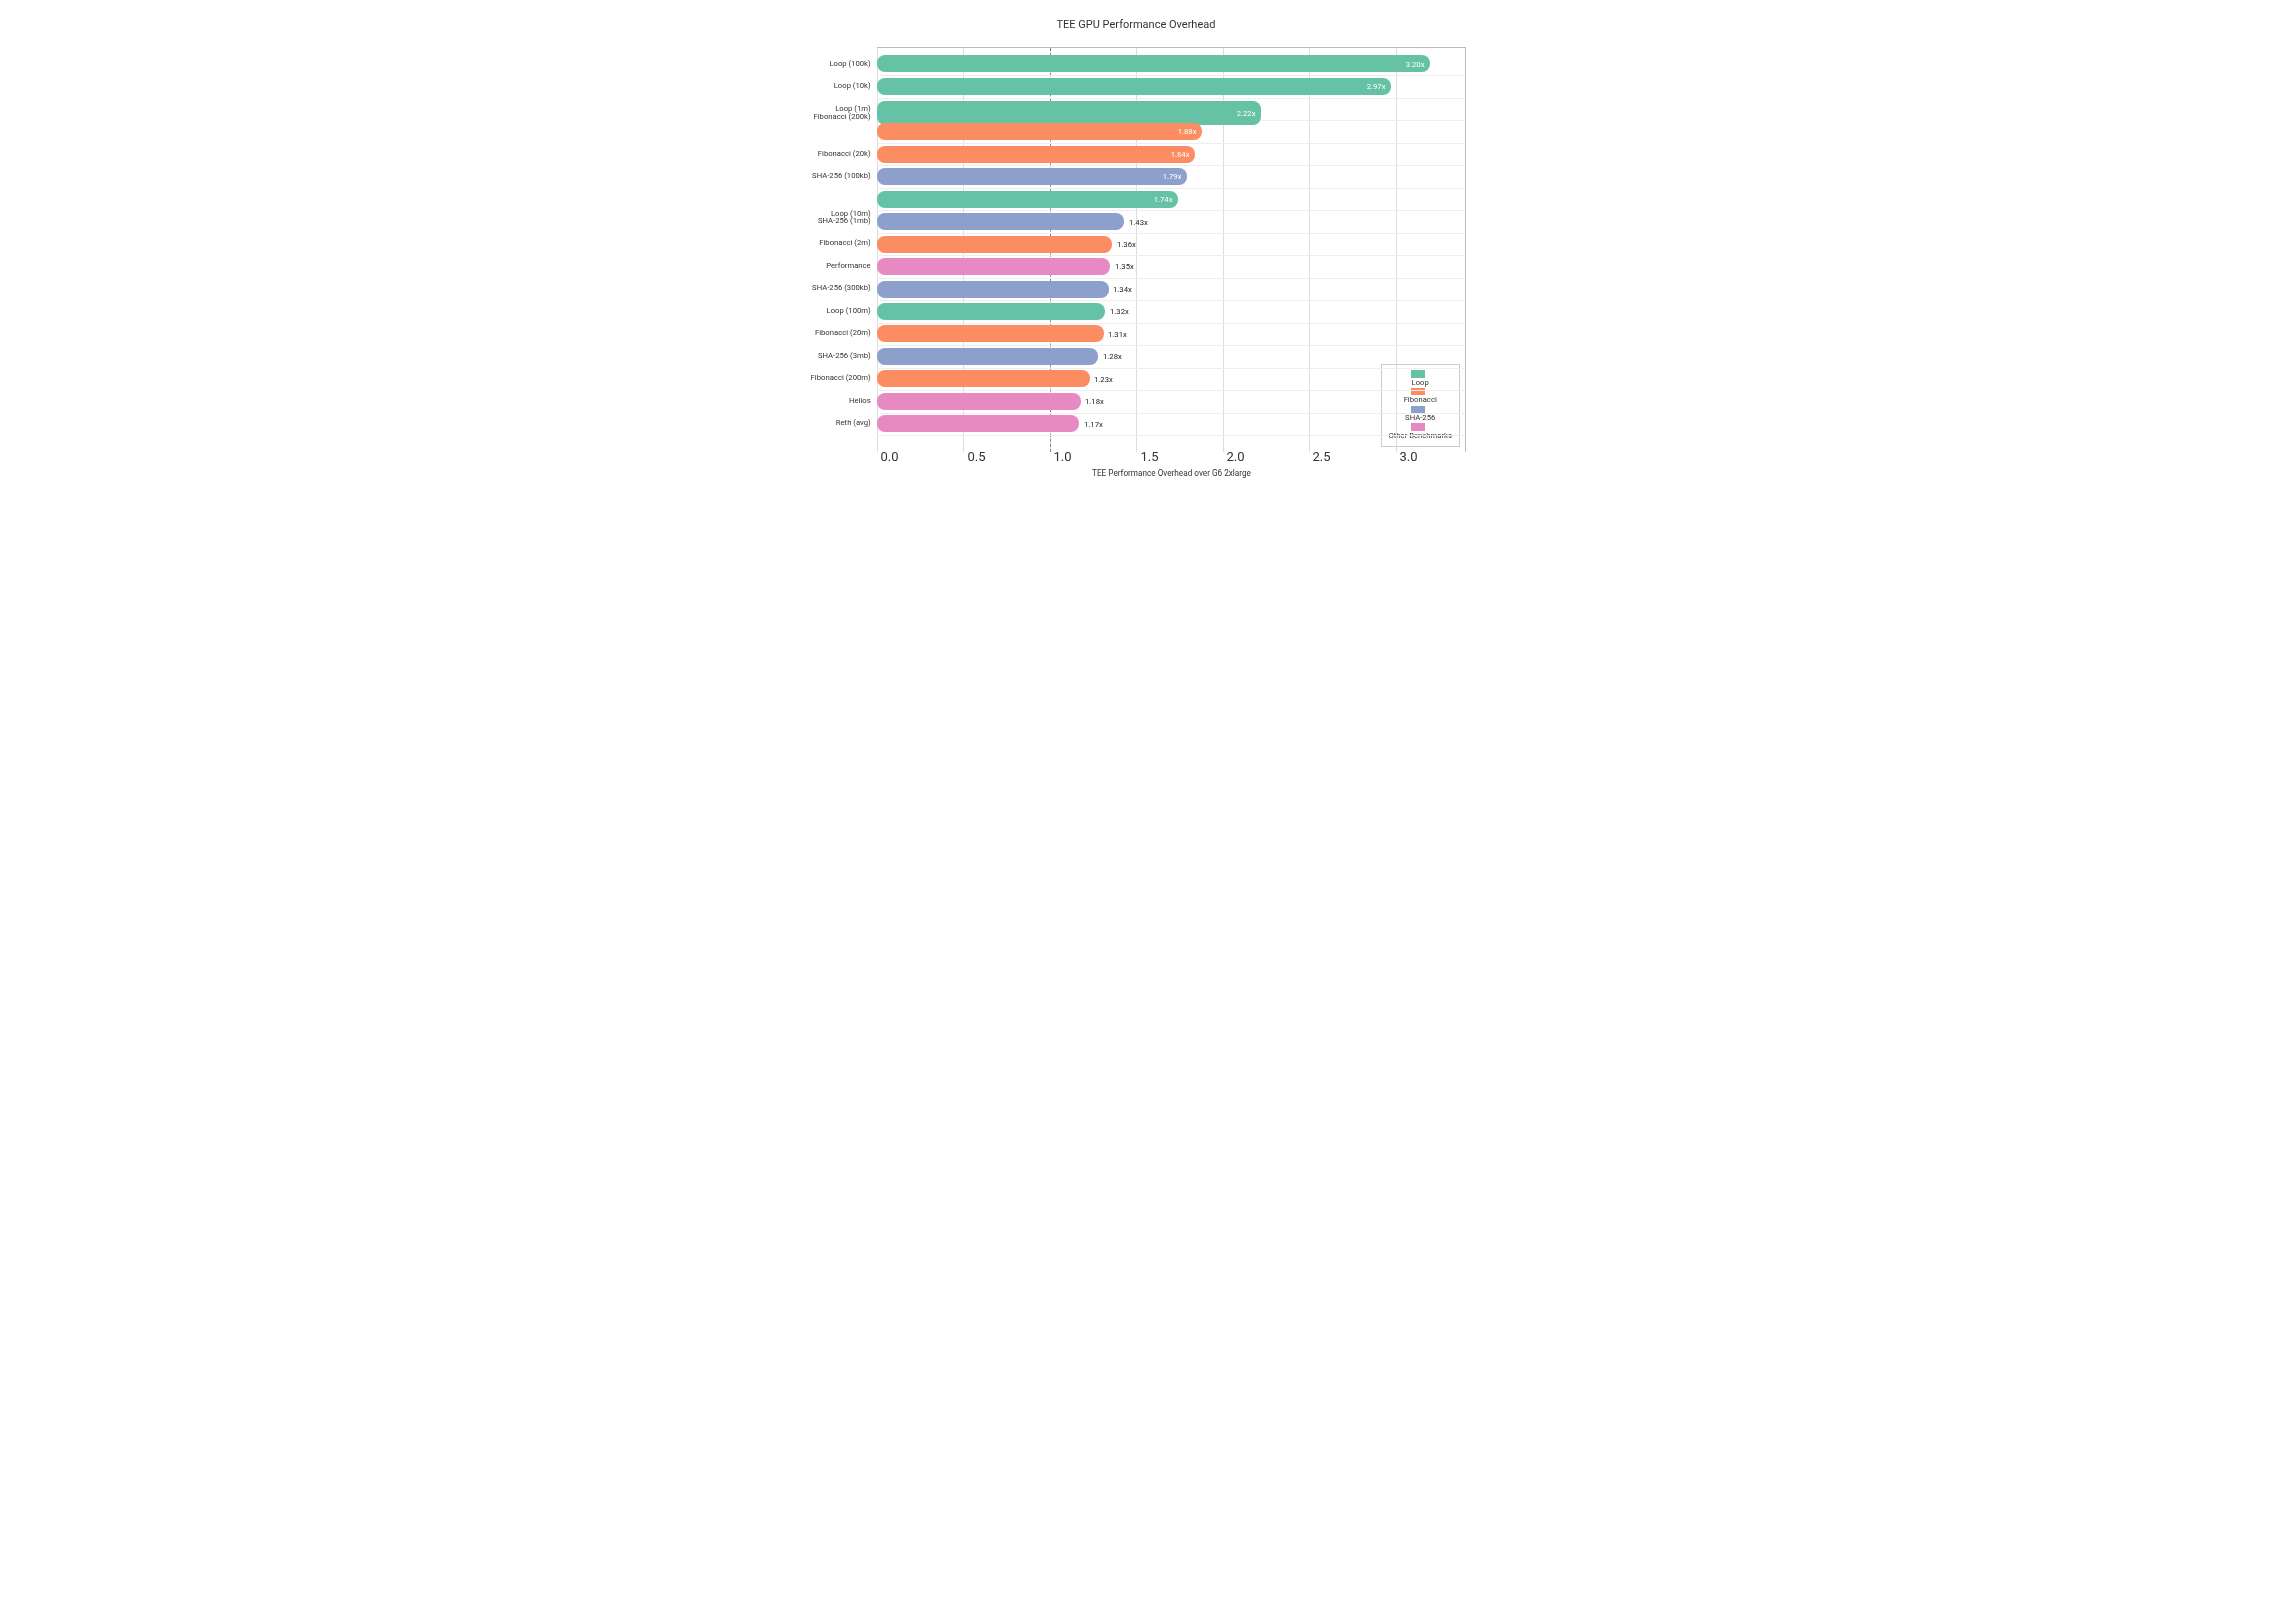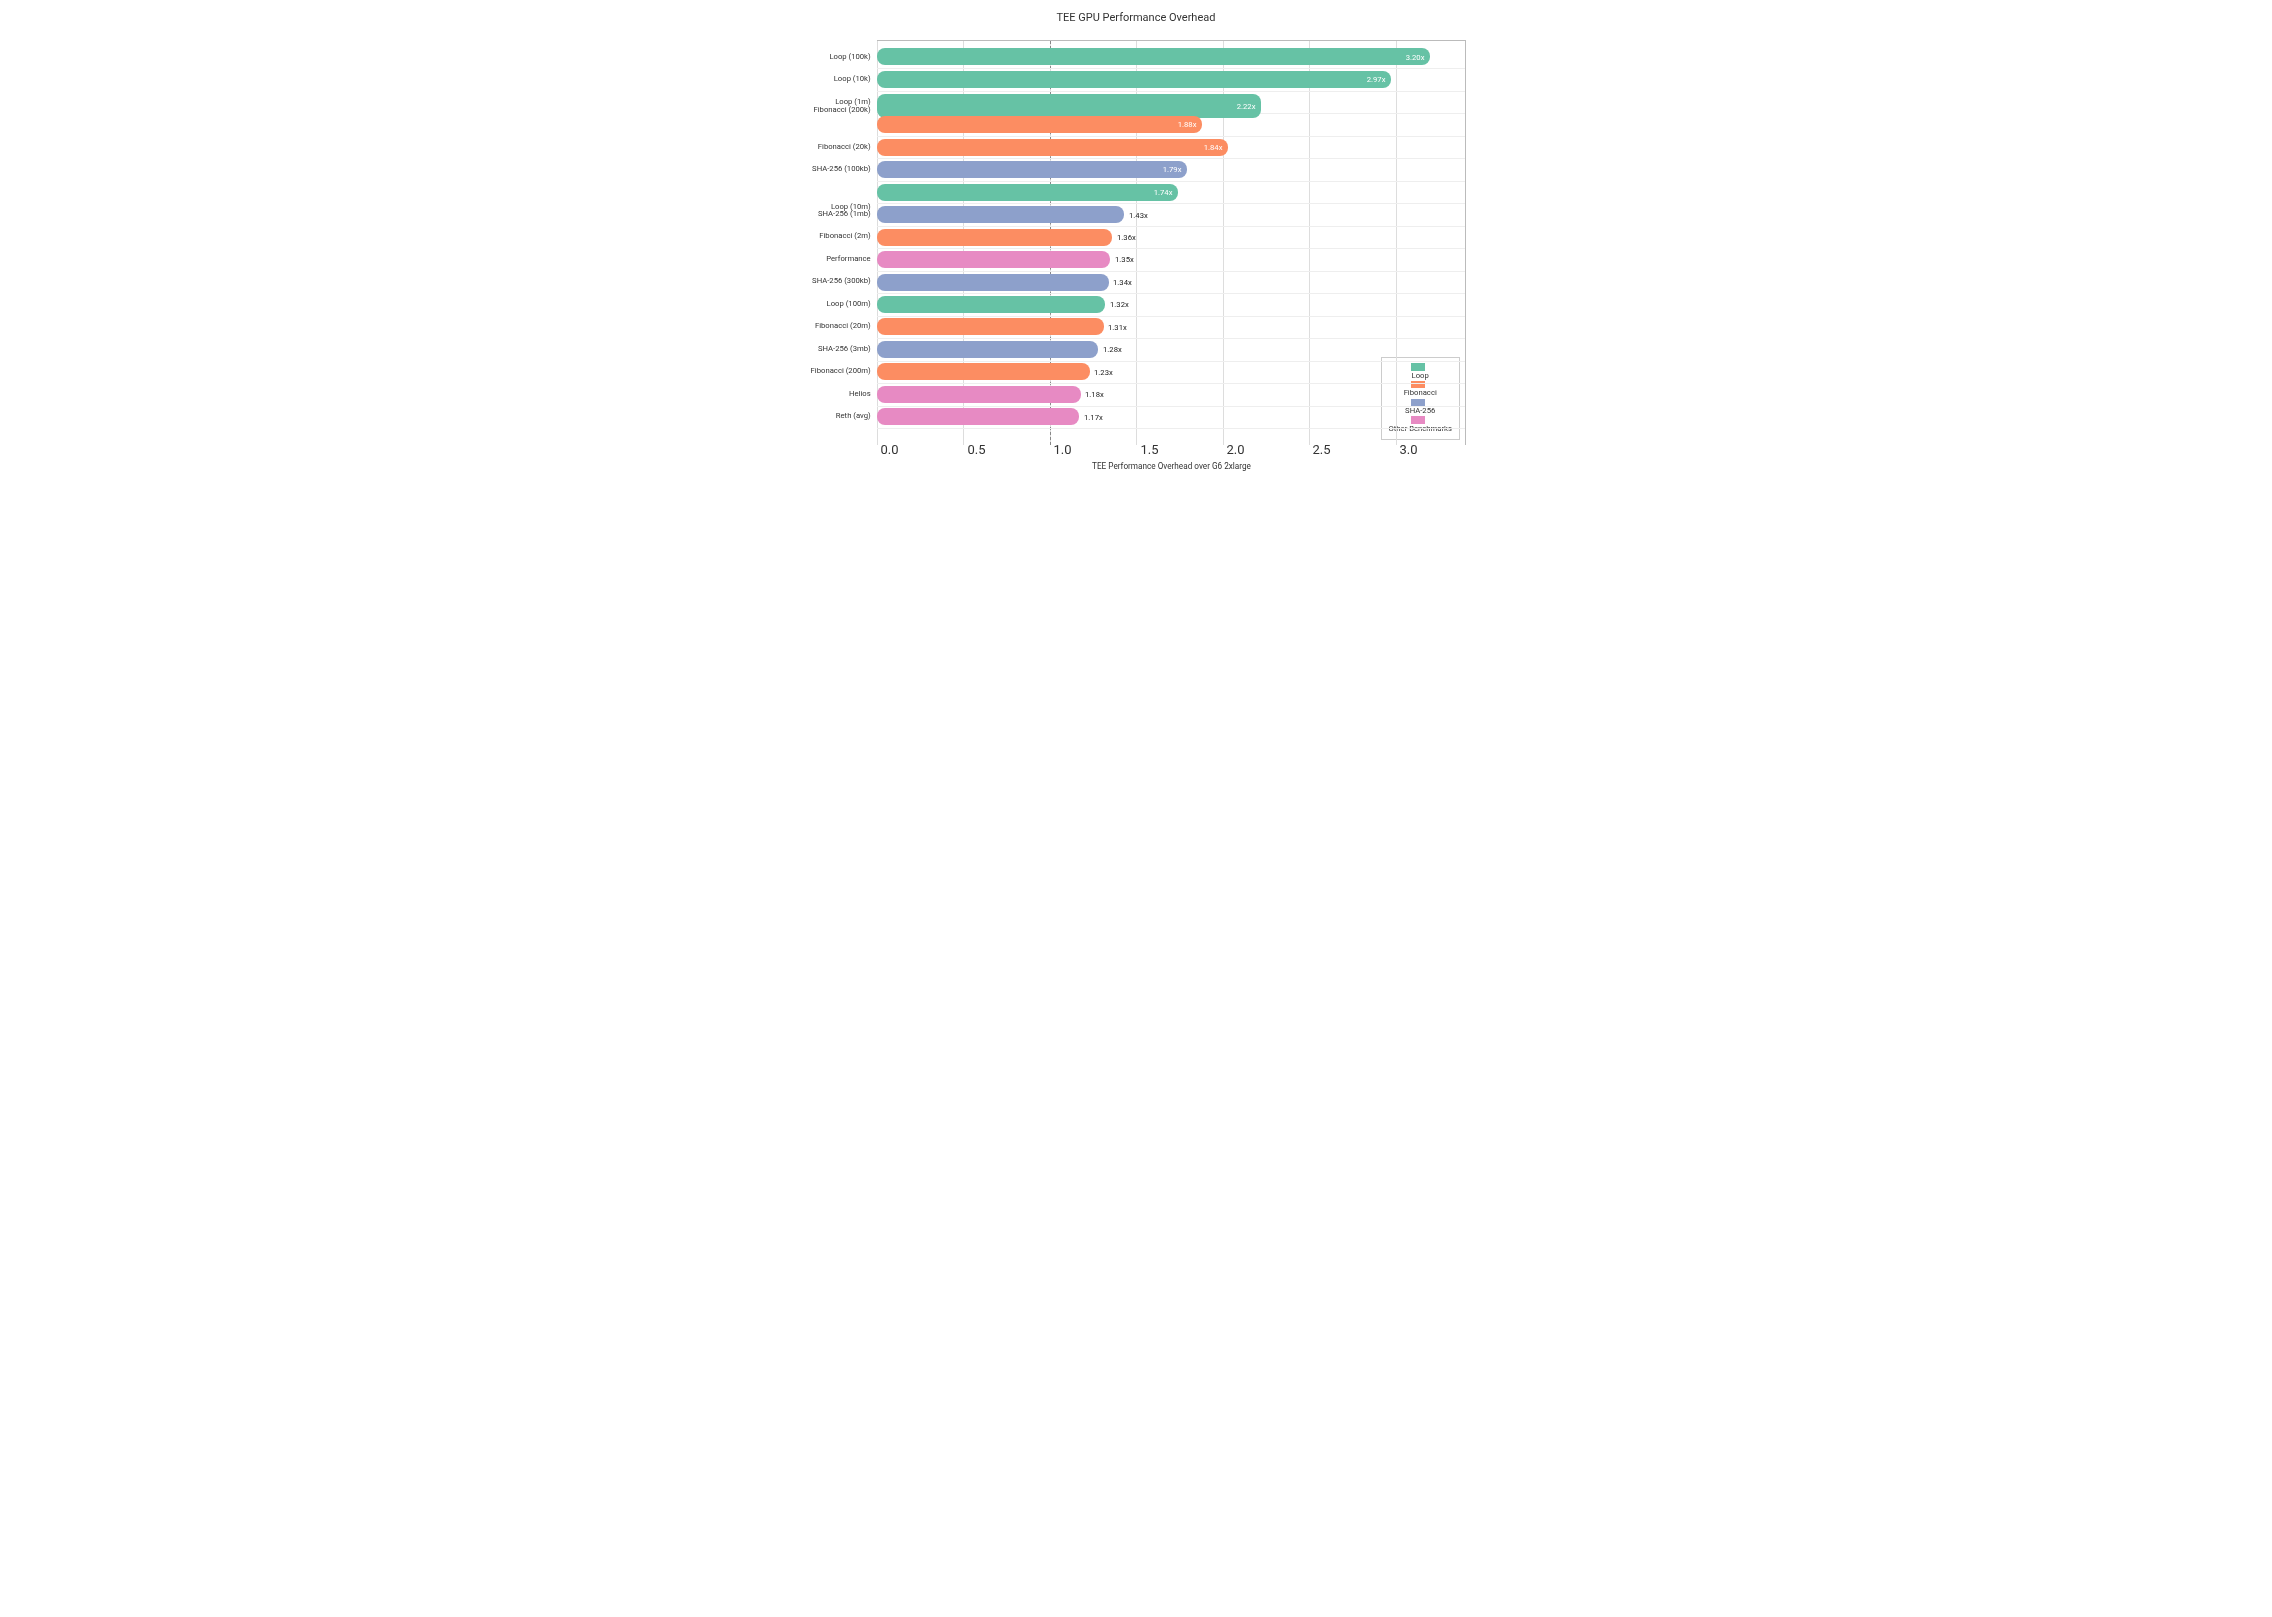--- a/index.html
+++ b/index.html
@@ -4,21 +4,21 @@
 <style>
   html, body {
     margin: 0;
     padding: 0;
     background: #ffffff;
     font-family: -apple-system, BlinkMacSystemFont, "Segoe UI", Roboto, Helvetica, Arial, sans-serif;
     color: #333;
   }
   .chart-wrap {
     width: 682px;
-    margin: 11px auto;
+    margin: 18px auto;
     position: relative;
   }
   .title {
     text-align: center;
     font-size: 11px;
     color: #333;
     margin-bottom: 10px;
   }
   .plot {
     position: relative;
@@ -168,21 +168,21 @@
         </div>
         <div class="grid-h" style="top: 72px;"></div>
         <div class="bar" style="top: 53px; height: 24px; width: 384px; background: rgb(102, 194, 165);">
           <div class="bar-label-in">2.22x</div>
         </div>
         <div class="grid-h" style="top: 95px;"></div>
         <div class="bar" style="top: 75px; height: 17px; width: 325px; background: rgb(252, 141, 98);">
           <div class="bar-label-in">1.88x</div>
         </div>
         <div class="grid-h" style="top: 117px;"></div>
-        <div class="bar" style="top: 98px; height: 17px; width: 318px; background: rgb(252, 141, 98); padding-left: 33px;">
+        <div class="bar" style="top: 98px; height: 17px; width: 318px; background: rgb(252, 141, 98);">
           <div class="bar-label-in">1.84x</div>
         </div>
         <div class="grid-h" style="top: 140px;"></div>
         <div class="bar" style="top: 120px; height: 17px; width: 310px; background: rgb(141, 160, 203);">
           <div class="bar-label-in">1.79x</div>
         </div>
         <div class="grid-h" style="top: 162px;"></div>
         <div class="bar" style="top: 143px; height: 17px; width: 301px; background: rgb(102, 194, 165);">
           <div class="bar-label-in">1.74x</div>
         </div>

